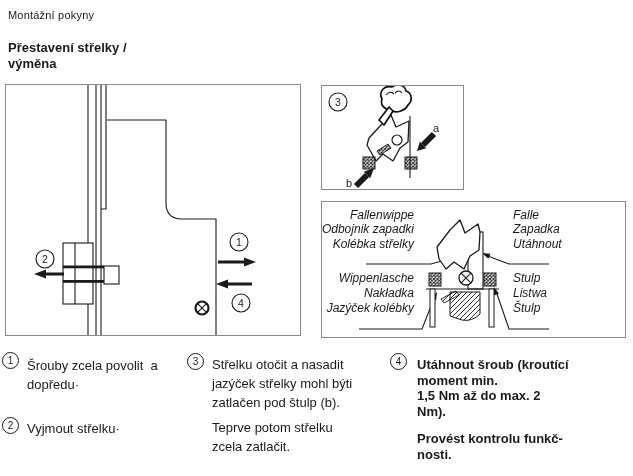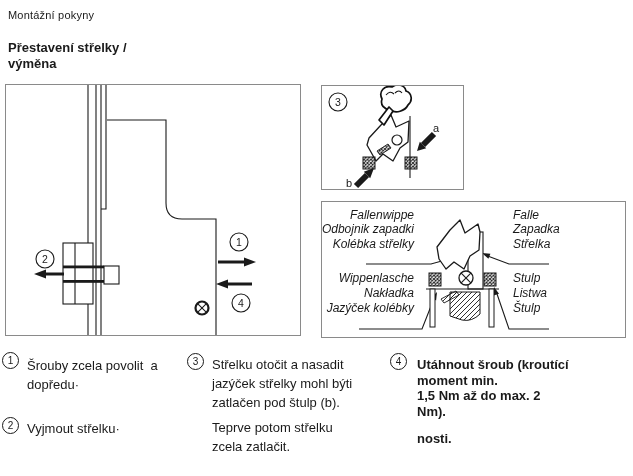--- a/index.html
+++ b/index.html
@@ -186,21 +186,21 @@
   </svg>
 
   <div class="plabel l" style="top:7px">Fallenwippe</div>
   <div class="plabel l" style="top:21px">Odbojnik zapadki</div>
   <div class="plabel l" style="top:36px">Kolébka střelky</div>
   <div class="plabel l" style="top:70px">Wippenlasche</div>
   <div class="plabel l" style="top:85px">Nakładka</div>
   <div class="plabel l" style="top:100px">Jazýček kolébky</div>
   <div class="plabel r" style="top:7px">Falle</div>
   <div class="plabel r" style="top:21px">Zapadka</div>
-  <div class="plabel r" style="top:36px">Střelka</div>
+  <div class="plabel r" style="top:36px">Utáhnout</div>
   <div class="plabel r" style="top:70px">Stulp</div>
   <div class="plabel r" style="top:85px">Listwa</div>
   <div class="plabel r" style="top:100px">Štulp</div>
 </div>
 
 <div class="step-circle" style="left:2px;top:352px">1</div>
 <div class="step-text" style="left:27px;top:356px;width:160px">
   <div class="line">Šrouby zcela povolit  a</div>
   <div class="line">dopředu·</div>
 </div>
@@ -221,15 +221,16 @@
   </div>
 </div>
 
 <div class="step-circle" style="left:390px;top:353px">4</div>
 <div class="step-text tight" style="left:417px;top:357px;width:170px">
   <div class="line">Utáhnout šroub (kroutící</div>
   <div class="line">moment min.</div>
   <div class="line">1,5 Nm až do max. 2</div>
   <div class="line">Nm).</div>
   <div class="para2 wide">
+    <div class="line">Provést kontrolu funkč-</div>
     <div class="line">nosti.</div>
   </div>
 </div>
 
 </body></html>

